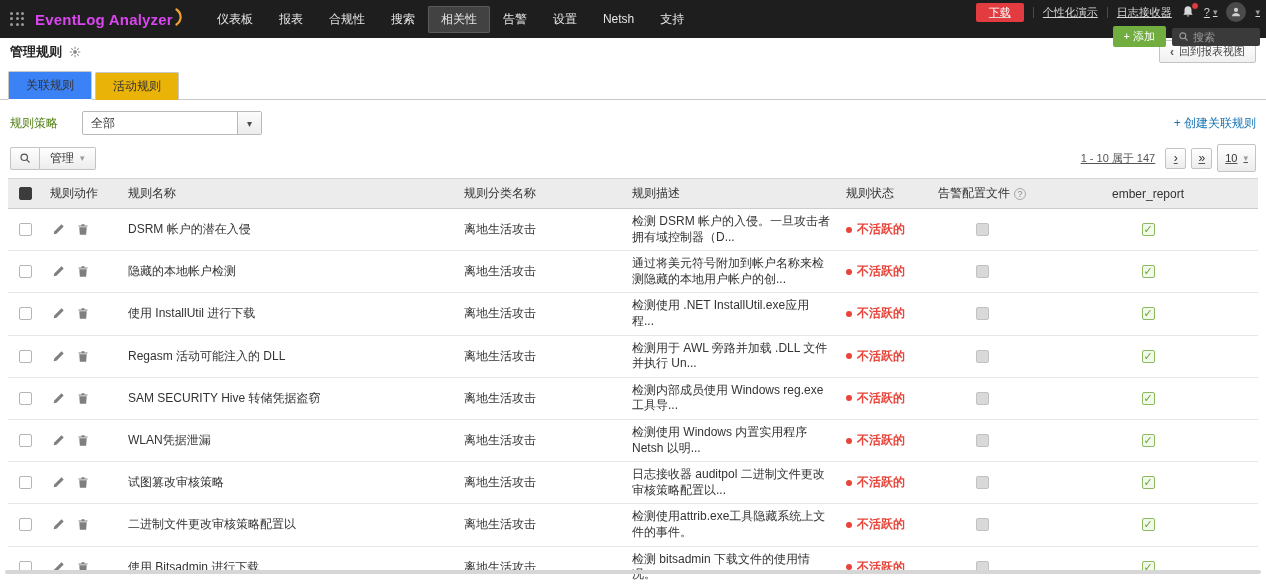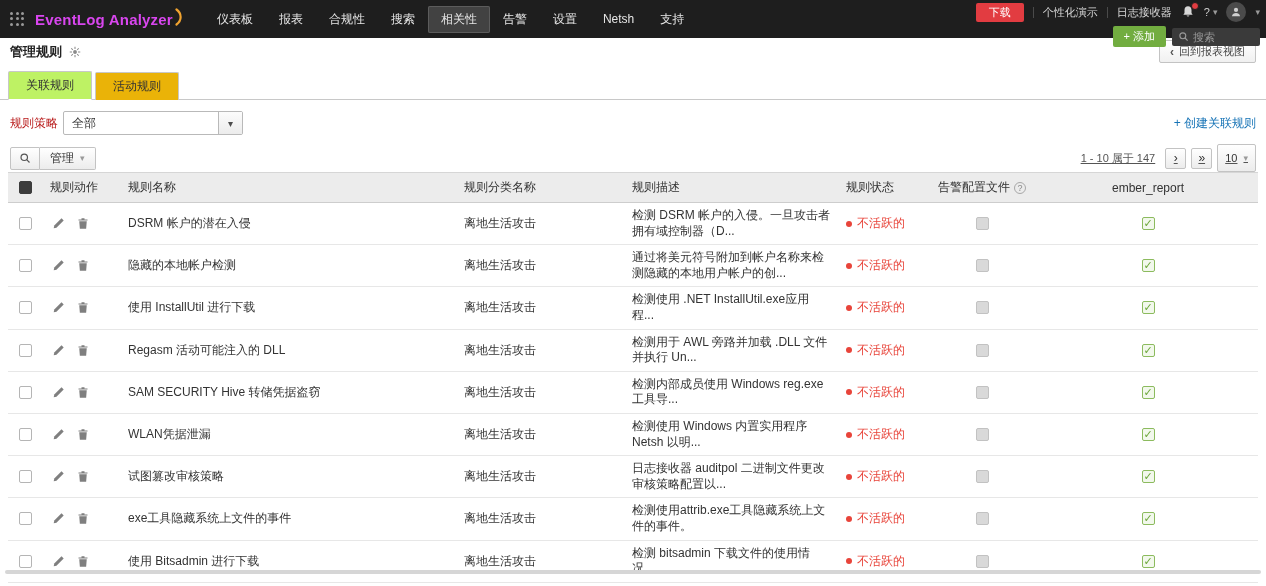--- a/index.html
+++ b/index.html
@@ -12,21 +12,21 @@
   
   .topbar { height:38px; background:var(--topbar-bg,#1e1e1e); display:flex; align-items:center; position:relative; }
   .apps-grid { width:15px; height:15px; display:grid; grid-template-columns:repeat(3,1fr); gap:2px; margin:0 10px; cursor:pointer; }
   .apps-grid i { width:3px; height:3px; background:#9a9a9a; border-radius:50%; }
   .logo { color:#d946ef; font-size:15px; font-weight:bold; display:flex; align-items:center; letter-spacing:.2px; }
   .logo svg { margin-left:2px; margin-top:-4px; }
   .main-nav { display:flex; align-items:center; margin-left:20px; height:100%; }
   .nav-item { color:#e6e6e6; padding:5px 13px; cursor:pointer; white-space:nowrap; }
   .nav-item.active { background:var(--active-nav-bg,#424242); box-shadow:inset 0 0 0 1px #5c5c5c; border-radius:2px; }
   .topbar-right { position:absolute; right:6px; top:2px; display:flex; flex-direction:column; align-items:flex-end; gap:4px; }
-  .tr-row1 { display:flex; align-items:center; gap:9px; font-size:11px; color:#d8d8d8; }
+  .tr-row1 { display:flex; align-items:center; gap:9px; font-size:11px; color:#d8d8d8;text-decoration:underline; }
   .btn-download { background:var(--download-red,#e23c41); color:#fff; padding:2px 13px; border-radius:2px; cursor:pointer; }
   .tdivider { width:1px; height:11px; background:#4a4a4a; }
   .top-link { cursor:pointer; white-space:nowrap; }
   .bell-wrap { position:relative; cursor:pointer; display:flex; }
   .badge { position:absolute; top:-3px; right:-4px; width:8px; height:8px; background:var(--download-red,#e23c41); border-radius:50%; border:1px solid #1e1e1e; }
   .help-wrap { display:flex; align-items:center; gap:3px; cursor:pointer; color:#cfcfcf; }
   .caret { font-size:9px; color:#9a9a9a; }
   .avatar { width:20px; height:20px; border-radius:50%; background:#4b4b4b; display:flex; align-items:center; justify-content:center; cursor:pointer; }
   .tr-row2 { display:flex; align-items:center; gap:6px; }
   .btn-add { background:var(--add-green,#72ad40); color:#fff; font-size:11px; padding:3px 11px; border-radius:2px; cursor:pointer; white-space:nowrap; }
@@ -35,50 +35,50 @@
   .search-box input::placeholder { color:#9a9a9a; }
   
   .page-header { height:27px; display:flex; align-items:center; padding:12px 10px;text-align:center; }
   .page-title { font-size:13px; font-weight:bold; color:#222; }
   .title-icon { margin-left:7px; display:flex; cursor:pointer; }
   .btn-back { margin-left:auto; border:1px solid #c3c3c3; border-radius:2px; background:linear-gradient(#ffffff,#f0f0f0); padding:3px 10px; font-size:11px; color:#444; display:flex; align-items:center; gap:5px; cursor:pointer; }
   .btn-back .chev { font-size:12px; color:#555; font-weight:bold; }
   
   .tab-strip { display:flex; align-items:flex-end; padding:5px 8px 0; border-bottom:1px solid #c8c8c8; gap:3px; }
   .tab { padding:5px 17px; border:1px solid #c8c8c8; border-bottom:none; background:#eab308; color:#333; border-radius:2px 2px 0 0; position:relative; top:1px; cursor:pointer; white-space:nowrap; }
-  .tab.active { background:#bef264; border-bottom:1px solid #fff; }
+  .tab.active { background:#3b82f6; border-bottom:1px solid #fff; }
   
   .filter-row { display:flex; align-items:center; padding:11px 10px 9px; }
-  .filter-label { color:#b91c1c; margin-right:5px; }
+  .filter-label { color:#4d7c0f; margin-right:24px; }
   .select { width:180px; height:24px; border:1px solid #b9b9b9; border-radius:2px; background:#fff; display:flex; align-items:center; cursor:pointer; }
   .select-value { padding:0 8px; flex:1; color:#333; }
   .select-caret { width:24px; height:100%; border-left:1px solid #b9b9b9; background:linear-gradient(#fcfcfc,#ececec); display:flex; align-items:center; justify-content:center; color:#4d4d4d; font-size:10px; }
   .create-link { margin-left:auto; color:var(--link-blue,#1673b6); cursor:pointer; font-size:12px; white-space:nowrap; }
   
-  .toolbar-row { display:flex; align-items:center; padding:0 10px 0; }
+  .toolbar-row { display:flex; align-items:center; padding:0 10px 6px; }
   .btn-group { display:flex; }
   .btn-search-toggle { width:30px; height:23px; border:1px solid #c3c3c3; border-radius:2px 0 0 2px; background:linear-gradient(#fff,#ececec); display:flex; align-items:center; justify-content:center; cursor:pointer; }
   .btn-manage { height:23px; border:1px solid #c3c3c3; border-left:none; border-radius:0 2px 2px 0; background:linear-gradient(#fff,#ececec); padding:0 10px; display:flex; align-items:center; gap:6px; color:#333; cursor:pointer; }
   .toolbar-right { margin-left:auto; display:flex; align-items:center; gap:5px; font-size:11px; color:#555;text-decoration:underline; }
   .pagination-text { margin-right:5px; }
   .pg-btn { width:21px; height:21px; border:1px solid #c3c3c3; border-radius:2px; background:linear-gradient(#fff,#ececec); display:flex; align-items:center; justify-content:center; color:#333; font-size:12px; cursor:pointer; }
   .page-size { height:28px; border:1px solid #c3c3c3; border-radius:2px; background:linear-gradient(#fff,#ececec); padding:0 7px; display:flex; align-items:center; gap:6px; color:#333; cursor:pointer; }
   
   .rules-table { width:calc(100% - 16px); margin:0 8px; border-collapse:collapse; table-layout:fixed; font-size:12px; }
   .rules-table thead th { background:#ececec; border-top:1px solid #d6d6d6; border-bottom:1px solid #cdcdcd; padding:6px 8px; text-align:left; font-weight:normal; color:#333; white-space:nowrap; overflow:hidden; }
   .rules-table tbody td { border-bottom:1px solid #e7e7e7; padding:5px 8px; color:#333; vertical-align:middle; }
   .rules-table .center { text-align:center; }
   .desc { color:#444; line-height:1.3; }
   .cb { width:13px; height:13px; border:1px solid #b5b5b5; border-radius:2px; background:#fff; margin:0 auto; cursor:pointer; }
   .cb-dark { background:#3c3c3c; border-color:#3c3c3c; }
   .cb-disabled { background:#d9d9d9; border-color:#c2c2c2; }
   .cb-checked { background:#f2f8ec; border-color:#8cbb5e; color:var(--check-green,#6aa537); font-size:11px; font-weight:bold; display:flex; align-items:center; justify-content:center; line-height:1; }
   .actions { display:flex; align-items:center; gap:12px; padding-left:2px; }
   .act { display:flex; cursor:pointer; }
-  .status-cell { white-space:nowrap; }
+  .status-cell { white-space:nowrap;font-weight:bold; }
   .status-wrap { display:flex; align-items:center; gap:5px; }
   .status-dot { width:6px; height:6px; border-radius:50%; background:var(--status-red,#e8443a); flex:0 0 auto; }
   .status-text { color:var(--status-red,#e8443a); }
   .info-badge { display:inline-flex; width:12px; height:12px; border:1px solid #a8a8a8; border-radius:50%; color:#888; font-size:9px; align-items:center; justify-content:center; vertical-align:middle; margin-left:4px; cursor:pointer; }
   
   .h-scrollbar { position:absolute; bottom:12px; left:5px; width:1256px; height:4px; background:#d6d6d6; border-radius:2px; cursor:pointer; }
 </style>
 </head>
 <body>
 
@@ -484,21 +484,21 @@
                 <path fill="#7f7f7f" d="M11.7 1.6l2.7 2.7-8.9 8.9-3.4.7.7-3.4z"></path>
               </svg>
         </span>
         <span class="act">
           <svg width="12" height="13" viewBox="0 0 16 16">
                 <path fill="#7f7f7f" d="M6 1h4v1.5h4V4H2V2.5h4zM3 5h10l-.8 10H3.8z"></path>
               </svg>
         </span>
       </div>
     </td>
-    <td>exe工具隐藏系统上文件的事件</td>
+    <td>二进制文件更改审核策略配置以</td>
     <td>离地生活攻击</td>
     <td class="desc">检测使用attrib.exe工具隐藏系统上文件的事件。</td>
     <td class="status-cell">
       <span class="status-wrap">
         <span class="status-dot"></span>
         <span class="status-text">不活跃的</span>
       </span>
     </td>
     <td class="center">
           <div class="cb cb-disabled"></div>

